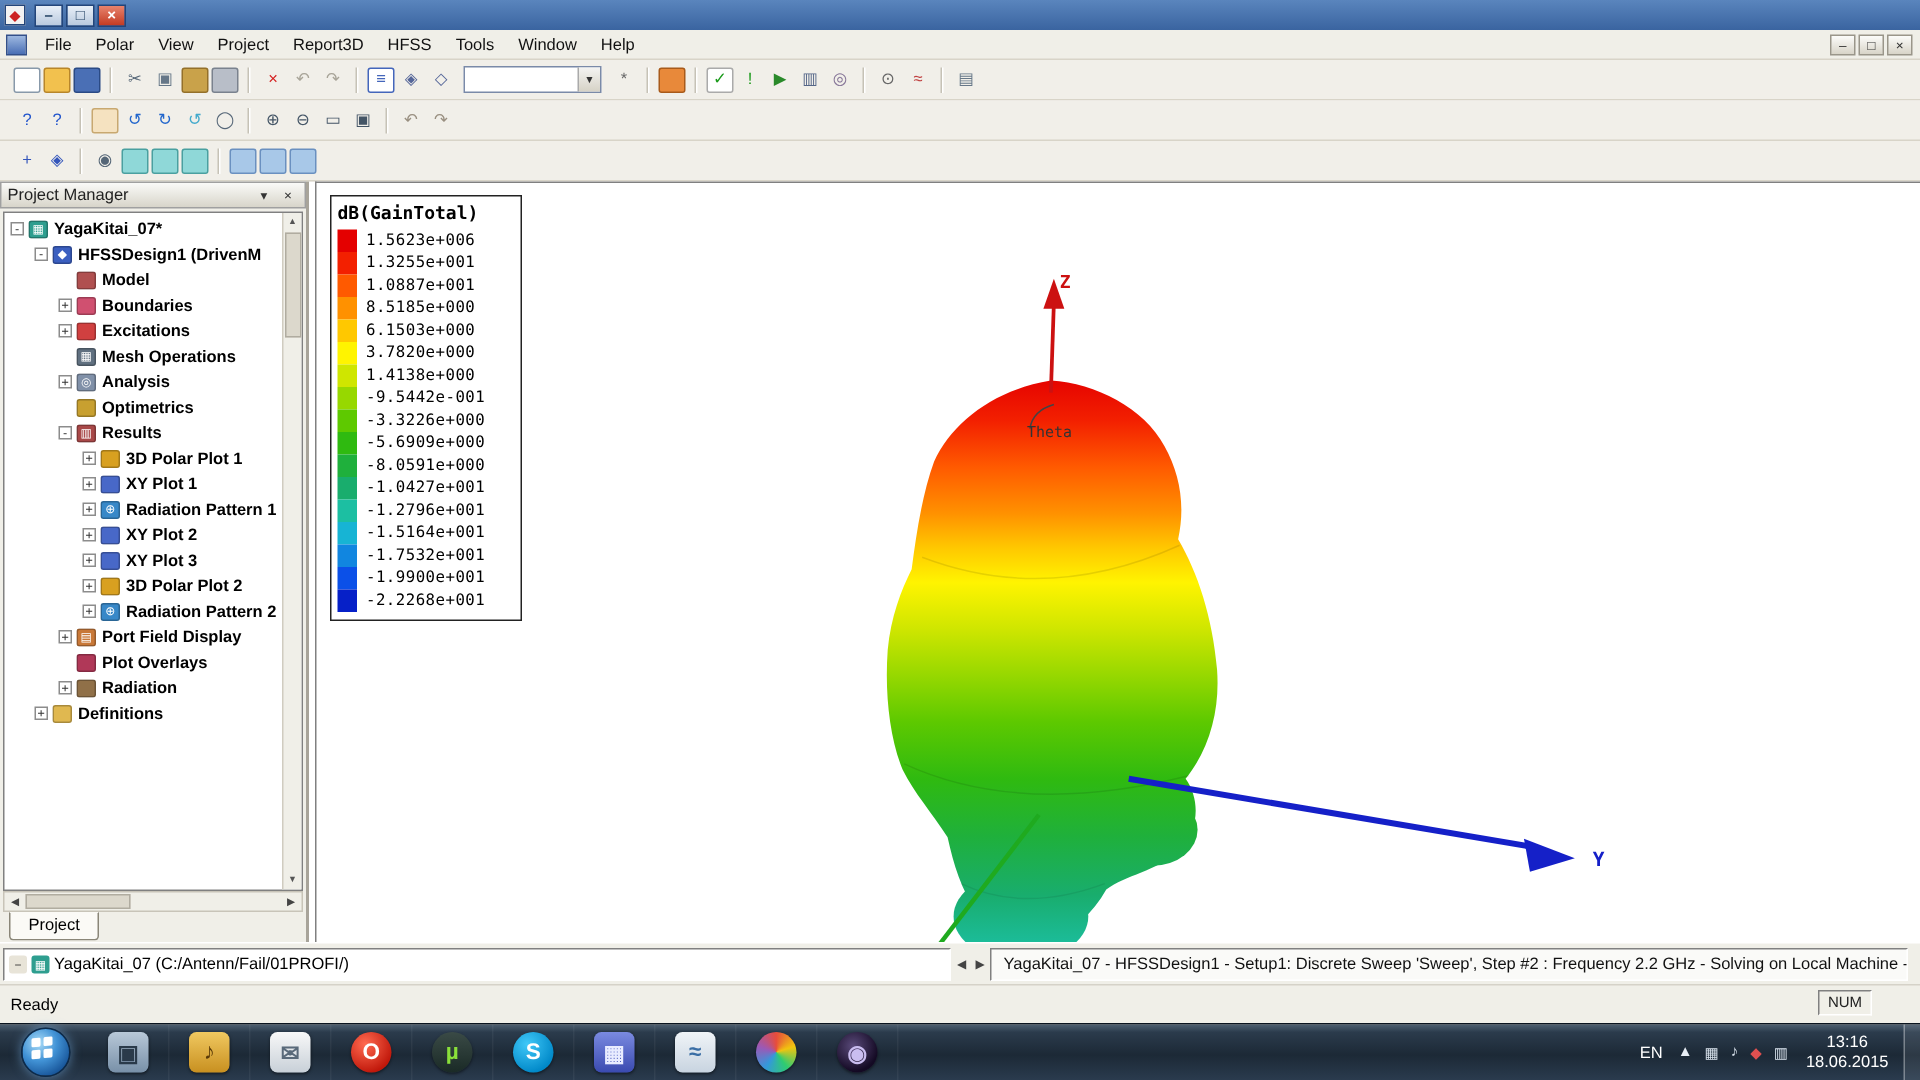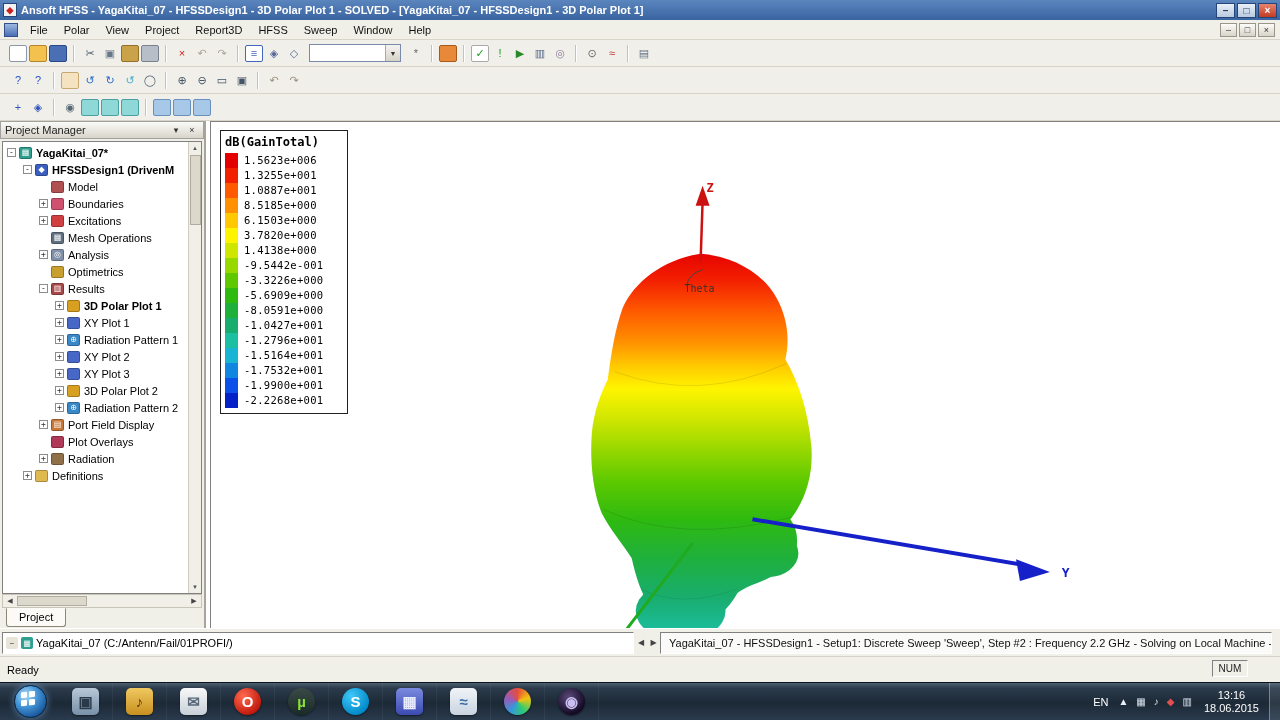--- a/index.html
+++ b/index.html
@@ -55,21 +55,21 @@
   .pm-tree{flex:1;background:#fff;border:1px solid #808080;margin:2px 2px 0 2px;
     overflow:hidden;position:relative;padding-top:2px;}
   .tree-row{height:17px;display:flex;align-items:center;white-space:nowrap;}
   .indent{display:inline-block;height:1px;}
   .exp{flex:none;width:9px;height:9px;border:1px solid #8c8c8c;background:#fff;font-size:8px;
     line-height:7px;text-align:center;margin:0 3px 0 2px;color:#333;
     font-family:"DejaVu Sans Mono",monospace;}
   .exp:empty{visibility:hidden;}
   .ticon{flex:none;width:13px;height:12px;border-radius:2px;margin-right:4px;display:flex;
     align-items:center;justify-content:center;font-size:8px;color:#fff;border:1px solid rgba(0,0,0,.25);}
-  .tlabel{font-size:11px;color:#000;}
+  .tlabel{font-size:11px;color:#000;font-weight:bold;}
   .tree-row.bold .tlabel{font-weight:bold;}
   .pm-vscroll{position:absolute;right:0;top:0;bottom:0;width:13px;background:#f0efe8;
     border-left:1px solid #d0ccc0;display:flex;flex-direction:column;align-items:center;font-size:6px;color:#555;}
   .pm-vscroll .vthumb{width:11px;height:70px;background:#dcd8cc;border:1px solid #b0aca0;margin-top:1px;}
   .pm-vscroll .varr{height:12px;display:flex;align-items:center;}
   .pm-hscroll{height:14px;margin:0 2px;background:#f0efe8;border:1px solid #c8c4b8;
     display:flex;align-items:center;font-size:7px;color:#444;}
   .pm-hscroll .harr{width:14px;text-align:center;}
   .pm-hscroll .hthumb{width:70px;height:10px;background:#dcd8cc;border:1px solid #b0aca0;}
   .pm-hscroll .hfill{flex:1;}
@@ -129,40 +129,39 @@
   .tray-ico{margin:0 4px;font-size:10px;}
   .clock{text-align:center;line-height:13px;margin:0 10px 0 8px;}
   .peek{width:11px;height:38px;border-left:1px solid rgba(255,255,255,.35);
     background:rgba(255,255,255,.08);}
 </style>
 </head>
 <body>
 
 <div id="titlebar">
   <span class="appicon">◆</span>
-  <span class="title-text">Ansoft HFSS - YagaKitai_07 - HFSSDesign1 - 3D Polar Plot 1 - SOLVED - [YagaKitai_07 - HFSSDesign1 - 3D Polar Plot 1]</span>
   <span style="display:flex;">
 
   <span class="winbtn">–</span>
       <span class="winbtn">□</span>
       <span class="winbtn close">×</span>
     </span>
 </div>
 
 <div id="menubar">
   <span class="childicon"></span>
   <span style="display:flex;">
 
   <span class="menu-item">File</span>
       <span class="menu-item">Polar</span>
       <span class="menu-item">View</span>
       <span class="menu-item">Project</span>
       <span class="menu-item">Report3D</span>
       <span class="menu-item">HFSS</span>
-      <span class="menu-item">Sweep</span>
+      <span class="menu-item">Tools</span>
       <span class="menu-item">Window</span>
       <span class="menu-item">Help</span>
     </span>
   <span class="spacer"></span>
   <span style="display:flex;margin-right:3px;">
 
   <span class="childbtn">–</span>
       <span class="childbtn">□</span>
       <span class="childbtn">×</span>
     </span>

